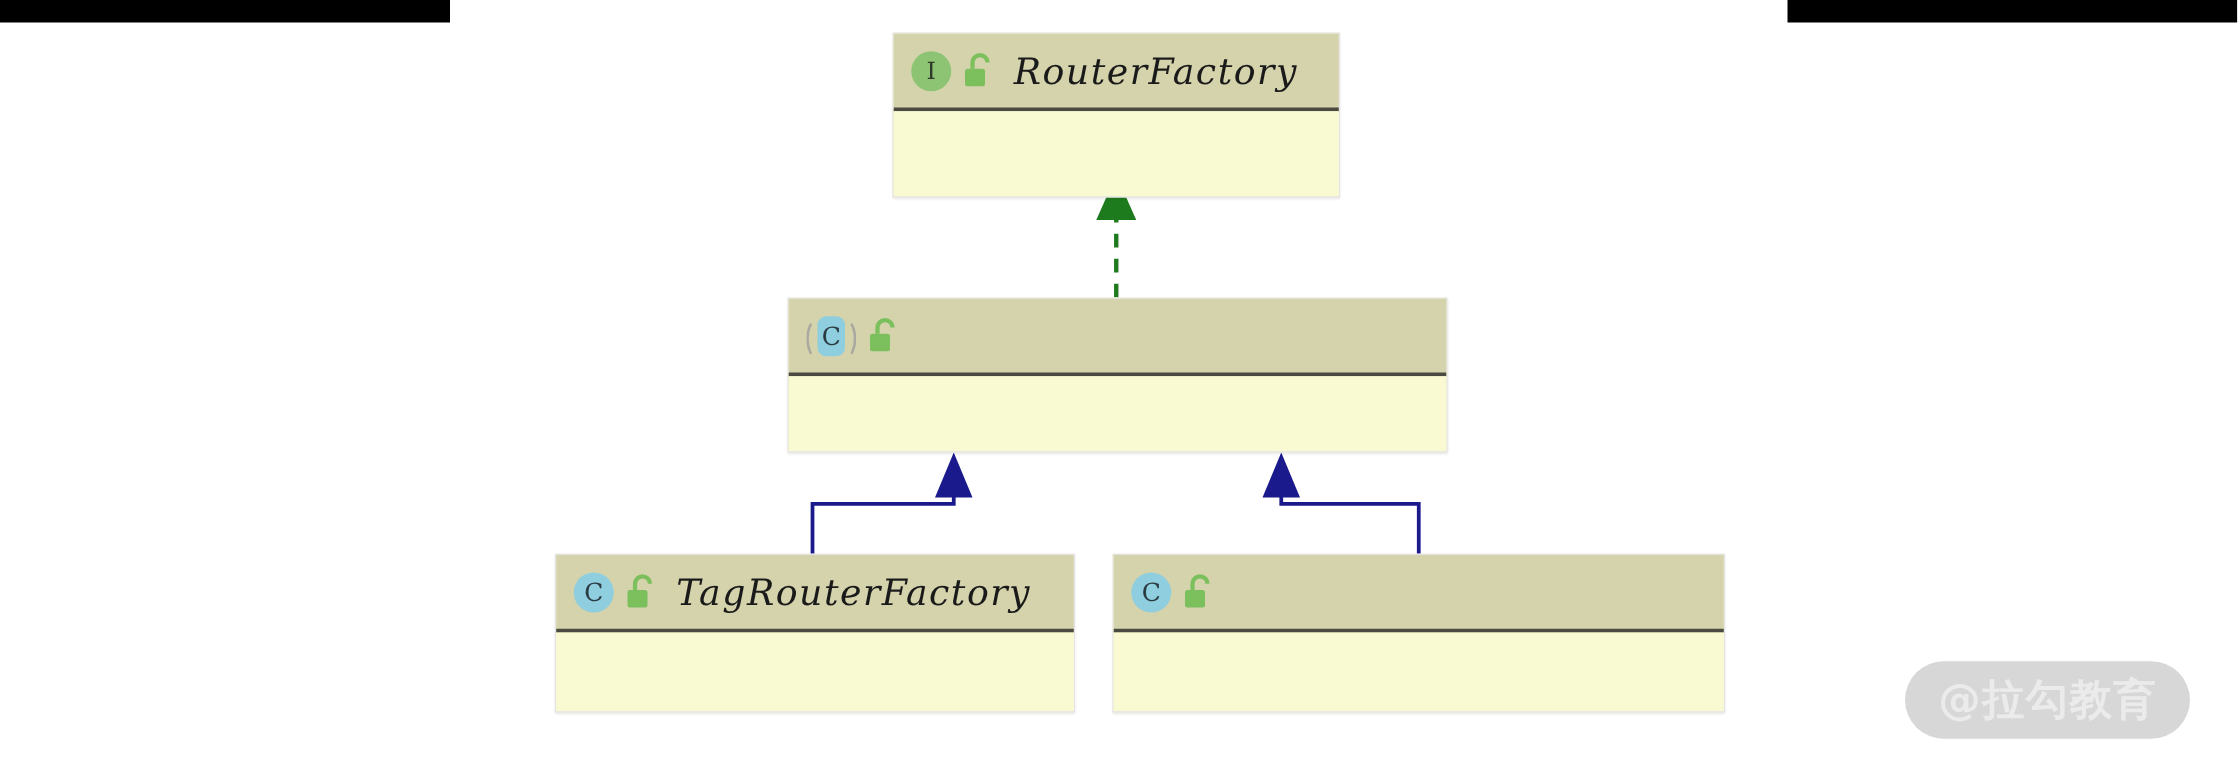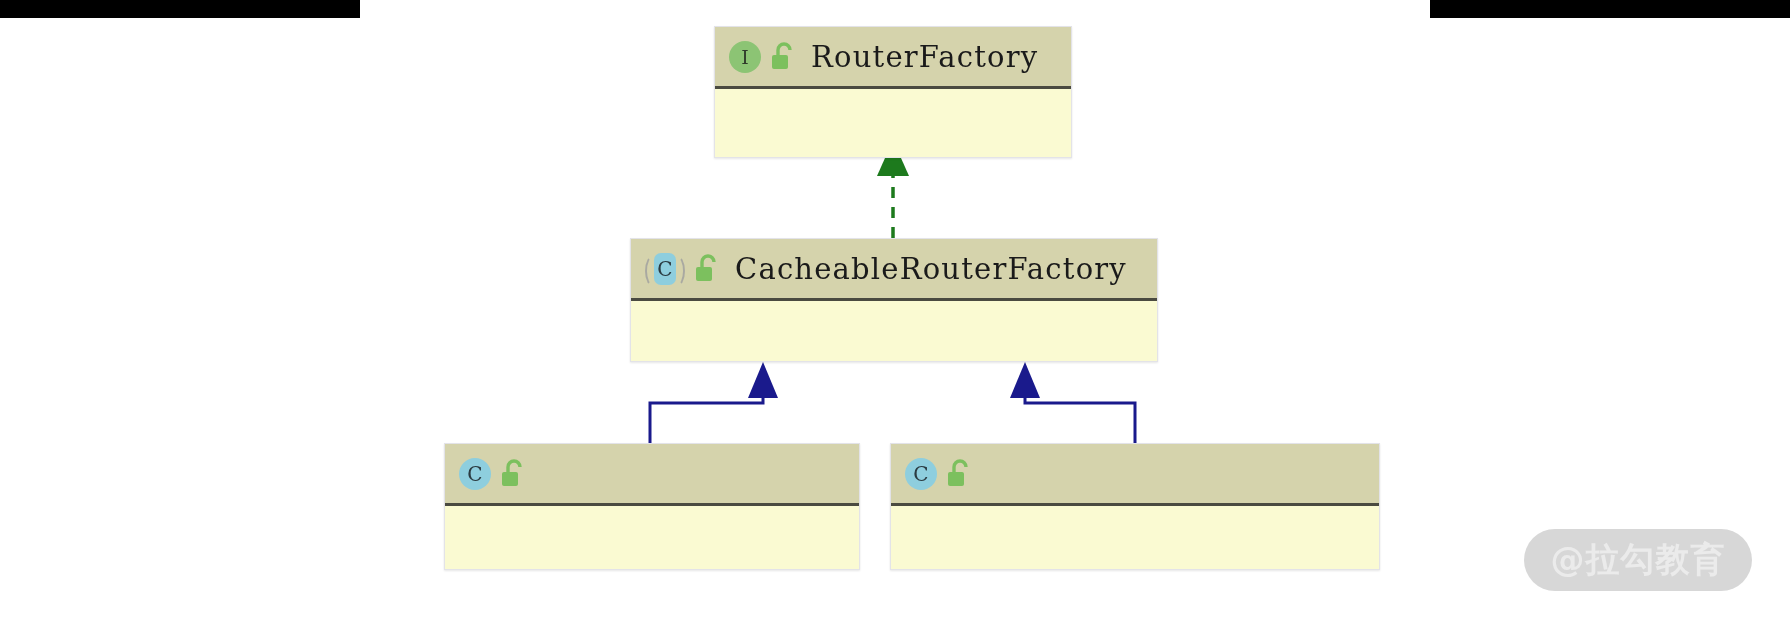--- a/index.html
+++ b/index.html
@@ -48,20 +48,21 @@
   }
   .uml-body {
     background: #fafad2;
   }
   .uml-title {
     font-family: "DejaVu Serif", serif;
     font-size: 29px;
     color: #1a1a1a;
     letter-spacing: 1.2px;
     white-space: nowrap;
+    font-style: italic;
   }
 
   
   .icon-slot {
     display: inline-flex;
     align-items: center;
     justify-content: center;
     flex: 0 0 auto;
   }
   
@@ -202,36 +203,36 @@
         <span class="arc l"></span>
         <span class="chip">C</span>
         <span class="arc r"></span>
       </span>
       <span class="ic-lock icon-slot">
         <svg viewBox="0 0 26 30" width="26" height="30" xmlns="http://www.w3.org/2000/svg">
           <path d="M9 13 L9 8 A6 6 0 0 1 21 8" fill="none" stroke="#7cc05e" stroke-width="3.4"></path>
           <rect x="3" y="13" width="16" height="14" rx="2" fill="#7cc05e"></rect>
         </svg>
       </span>
-      <span class="uml-title">CacheableRouterFactory</span>
     </div>
     <div class="uml-body" style="height:59px;"></div>
   </div>
 
   <div class="uml-node" style="left:444px; top:443px; width:416px; height:127px;">
     <div class="uml-header">
       <span class="icon-slot">
         <span class="ic-class">C</span>
       </span>
       <span class="ic-lock icon-slot">
         <svg viewBox="0 0 26 30" width="26" height="30" xmlns="http://www.w3.org/2000/svg">
           <path d="M9 13 L9 8 A6 6 0 0 1 21 8" fill="none" stroke="#7cc05e" stroke-width="3.4"></path>
           <rect x="3" y="13" width="16" height="14" rx="2" fill="#7cc05e"></rect>
         </svg>
       </span>
+      <span class="uml-title">TagRouterFactory</span>
     </div>
     <div class="uml-body" style="height:62px;"></div>
   </div>
 
   <div class="uml-node" style="left:890px; top:443px; width:490px; height:127px;">
     <div class="uml-header">
       <span class="icon-slot">
         <span class="ic-class">C</span>
       </span>
       <span class="ic-lock icon-slot">

